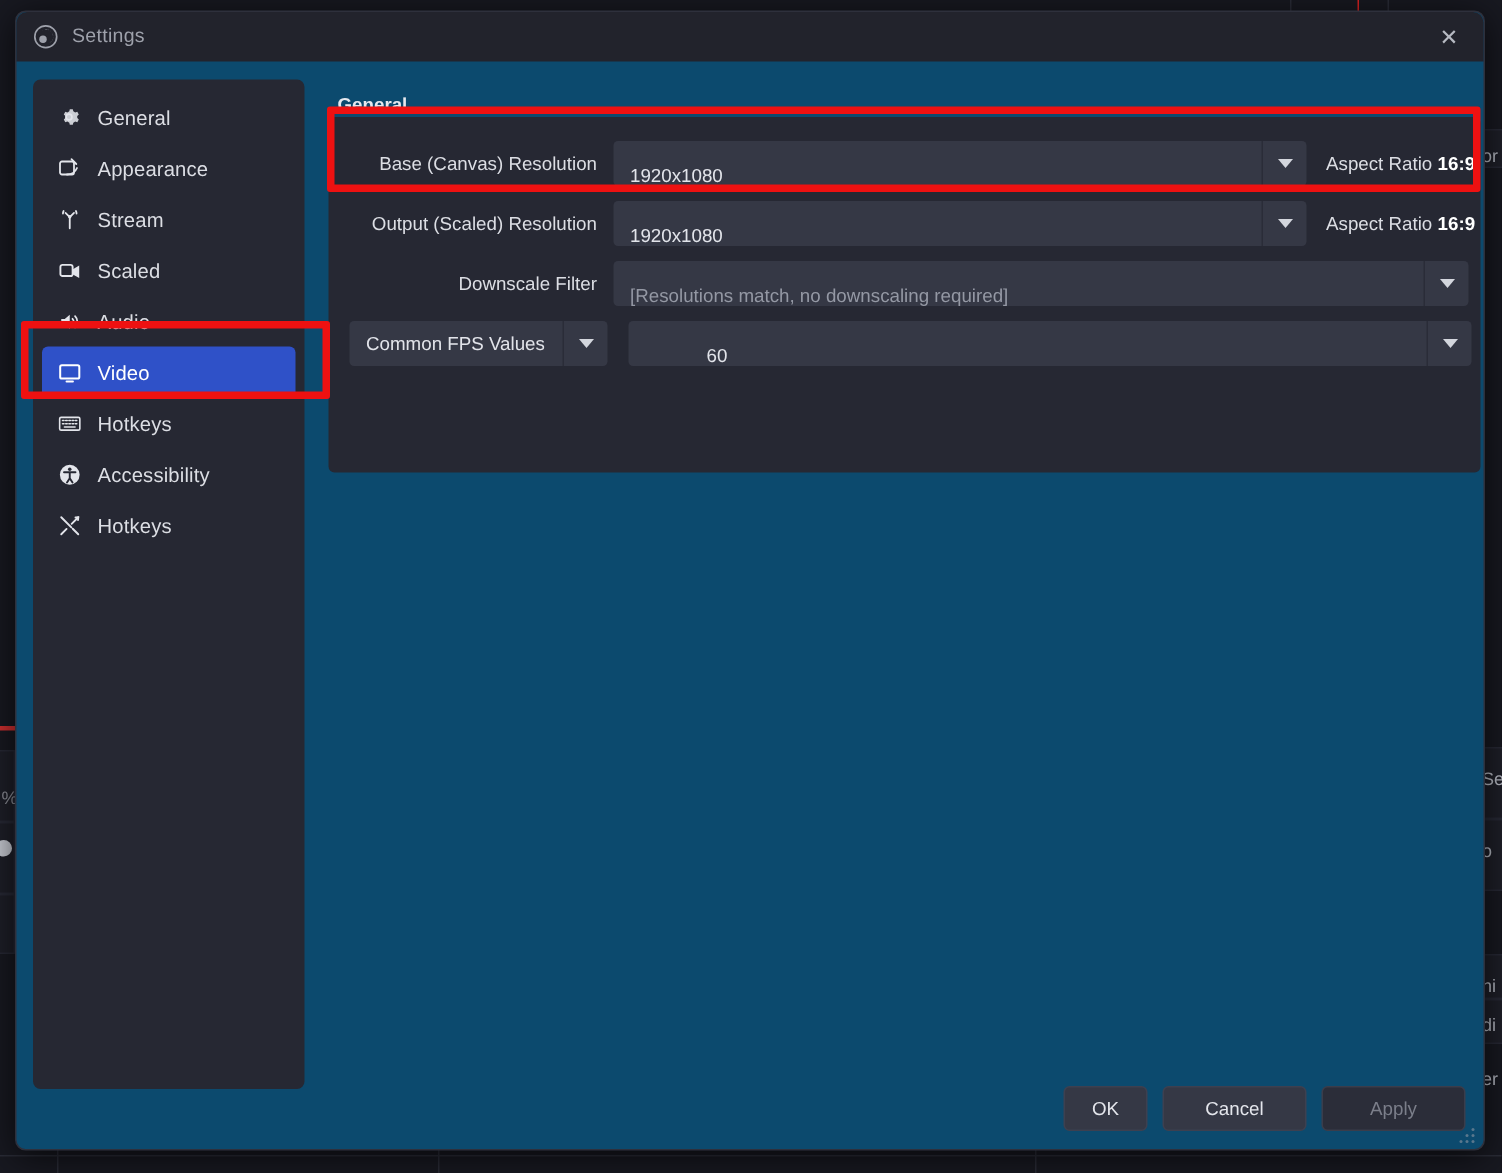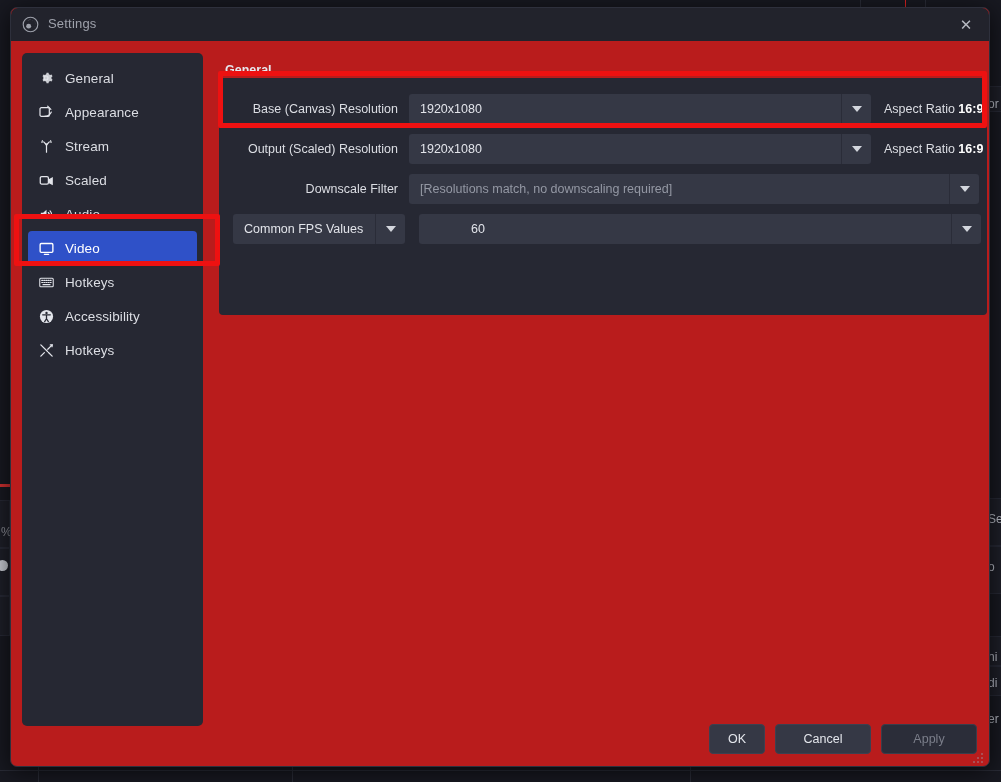--- a/index.html
+++ b/index.html
@@ -47,21 +47,21 @@
     background: #c9ccd4;
   }
 
   
   #dialog {
     position: absolute;
     left: 10px;
     top: 7px;
     width: 980px;
     height: 760px;
-    background: #b91c1c;
+    background: #0c4a6e;
     border: 1px solid #2e303c;
     border-radius: 7px;
     box-shadow: 0 4px 24px rgba(0,0,0,.7);
   }
 
   #titlebar {
     position: relative;
     height: 33px;
     border-radius: 7px 7px 0 0;
     background: #22232c;
@@ -168,21 +168,21 @@
     font-size: 12.5px;
     color: #dcdee4;
     white-space: nowrap;
   }
   .combo {
     position: relative;
     height: 30px;
     background: #353845;
     border-radius: 3px;
     display: flex;
-    align-items: center;
+    align-items: flex-end;
     cursor: default;
   }
   .combo-value {
     padding-left: 11px;
     font-size: 12.5px;
     color: #e2e4ea;
     white-space: nowrap;
     overflow: hidden;
   }
   .combo-value.placeholder { color: #9498a4; }

